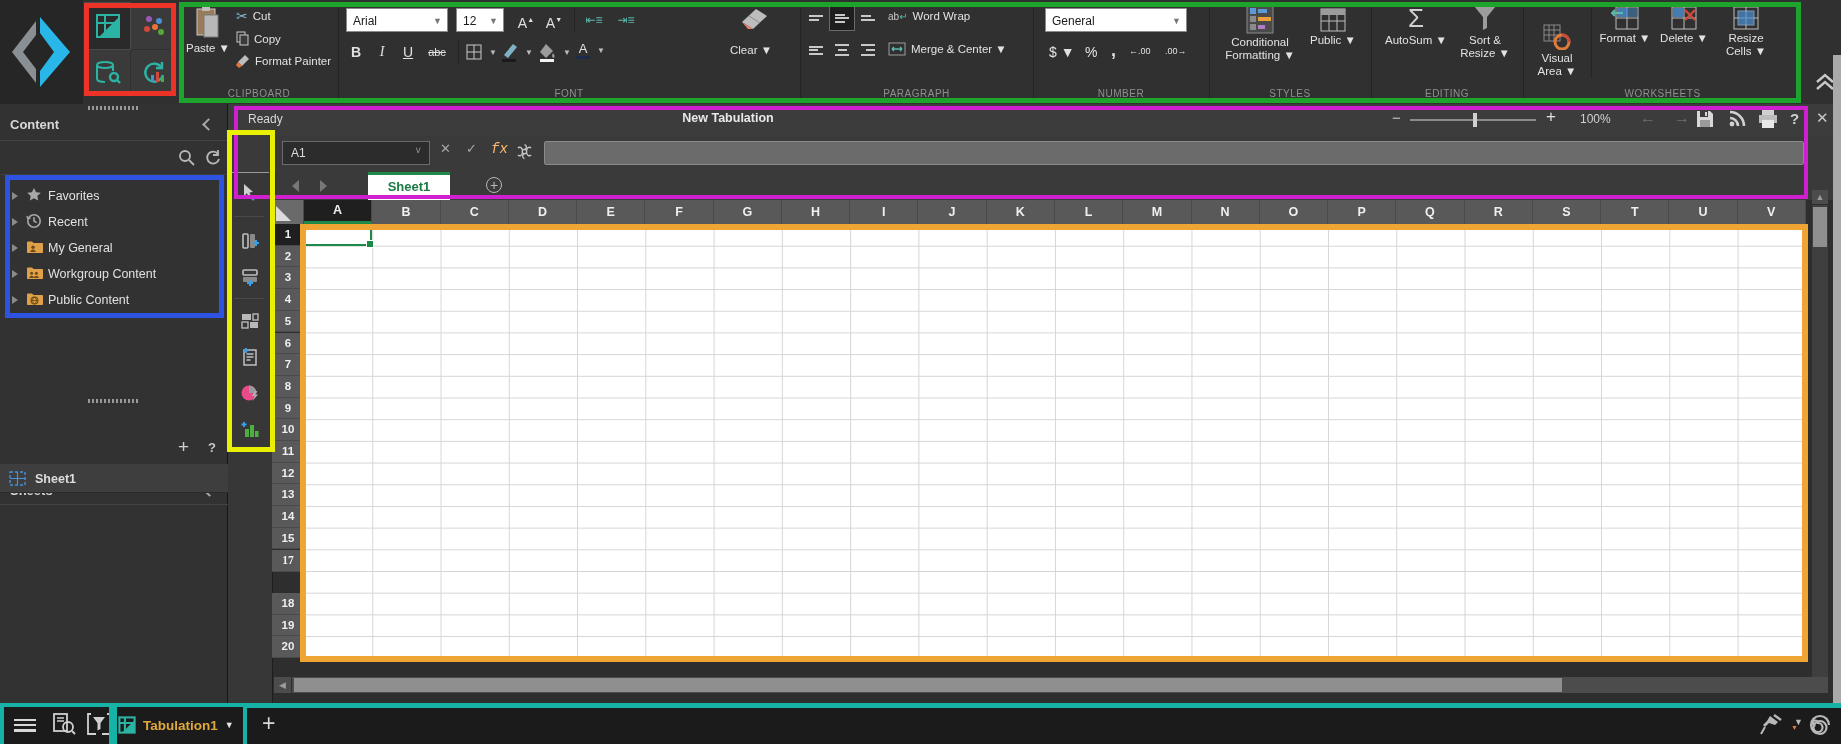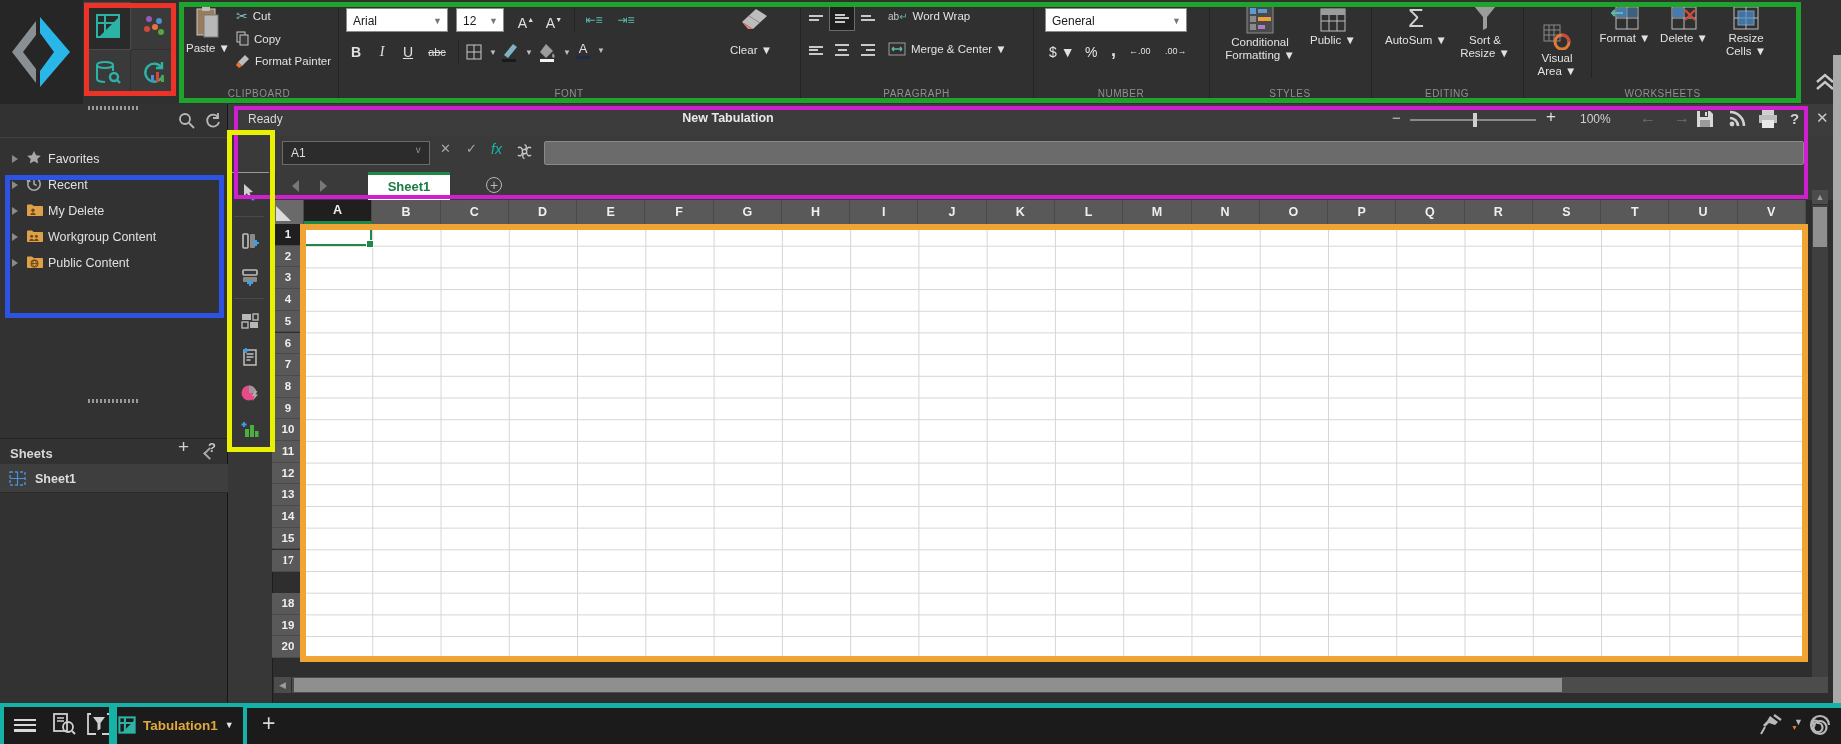--- a/index.html
+++ b/index.html
@@ -393,20 +393,24 @@
       <rect x="4" y="0" width="12" height="5" fill="#d0d0d0"></rect>
         <rect x="1" y="5" width="18" height="8" fill="#bdbdbd"></rect>
         <rect x="4" y="10" width="12" height="8" fill="#e8e8e8"></rect>
     </svg>
     <span class="abs" style="left:1562px;top:6px;font-size:15px;font-weight:bold;color:#d0d0d0">?</span>
     <span class="abs" style="left:1588px;top:5px;font-size:15px;color:#c8c8c8">✕</span>
   </div>
 
   <div id="sidebar">
     <div class="dots" style="top:2px"></div>
+    <div class="panel-h" style="margin-top:6px">
+      <span>Content</span>
+      <span class="chev-l"></span>
+    </div>
     <div style="position:relative;height:33px;border-bottom:1px solid #3f3f3f">
       <svg class="abs" style="left:178px;top:8px" width="17" height="17" viewBox="0 0 17 17">
         <circle cx="7" cy="7" r="5" fill="none" stroke="#b8b8b8" stroke-width="1.8"></circle>
           <path d="M11 11 L16 16" stroke="#b8b8b8" stroke-width="1.8"></path>
       </svg>
       <svg class="abs" style="left:204px;top:8px" width="17" height="17" viewBox="0 0 17 17">
         <path d="M14 5 A6 6 0 1 0 15 10" fill="none" stroke="#b8b8b8" stroke-width="1.8"></path>
           <path d="M14 1 v5 h-5" fill="none" stroke="#b8b8b8" stroke-width="1.8"></path>
       </svg>
     </div>
@@ -427,21 +431,21 @@
             </svg></span>
           <span>Recent</span>
         </div>
         <div class="side-item" style="top: 60px;">
           <span class="exp"></span>
           <span style="width:22px"><svg width="17" height="15" viewBox="0 0 17 15">
               <path d="M1 3.5c0-.6.4-1 1-1h4l1.6 1.6H16c.5 0 1 .4 1 1V13c0 .6-.5 1-1 1H2c-.6 0-1-.4-1-1z" fill="#dfa04a"></path>
               <circle cx="7" cy="8.3" r="1.7" fill="#6e4a14"></circle>
               <path d="M4.2 13c.3-1.7 1.5-2.6 2.8-2.6s2.5.9 2.8 2.6z" fill="#6e4a14"></path>
             </svg></span>
-          <span>My Delete</span>
+          <span>My General</span>
         </div>
         <div class="side-item" style="top: 86px;">
           <span class="exp"></span>
           <span style="width:22px"><svg width="17" height="15" viewBox="0 0 17 15">
               <path d="M1 3.5c0-.6.4-1 1-1h4l1.6 1.6H16c.5 0 1 .4 1 1V13c0 .6-.5 1-1 1H2c-.6 0-1-.4-1-1z" fill="#dfa04a"></path>
               <circle cx="5.6" cy="8.3" r="1.5" fill="#6e4a14"></circle>
               <circle cx="10.4" cy="8.3" r="1.5" fill="#6e4a14"></circle>
               <path d="M3.2 13c.3-1.5 1.3-2.3 2.4-2.3s2.1.8 2.4 2.3zM8 13c.3-1.5 1.3-2.3 2.4-2.3s2.1.8 2.4 2.3z" fill="#6e4a14"></path>
             </svg></span>
           <span>Workgroup Content</span>
@@ -535,21 +539,21 @@
     </div>
   </div>
 
   <div id="formula-row">
     <div class="namebox">
       <span>A1</span>
       <span style="position:absolute;right:8px;top:-2px;color:#999;font-size:10px">˅</span>
     </div>
     <span class="fictrl" style="left:212px;font-size:13px">✕</span>
     <span class="fictrl" style="left:238px;font-size:13px">✓</span>
-    <i class="fictrl" style="left:263px;font-family:Liberation Sans, sans-serif;color:#14b8a6">fx</i>
+    <i class="fictrl" style="left:263px;font-family:Liberation Mono, monospace;color:#fdba74">fx</i>
     <svg class="fictrl" style="left:288px;top:7px" width="17" height="17" viewBox="0 0 17 17">
       <circle cx="8.5" cy="8.5" r="2.2" fill="none" stroke="#c8c8c8" stroke-width="1.3"></circle>
       <g stroke="#c8c8c8" stroke-width="1.3" fill="none">
         <path d="M8.5 1.5 a2.6 2.6 0 0 1 0 5"></path>
           <path d="M8.5 15.5 a2.6 2.6 0 0 1 0 -5"></path>
         <path d="M1.9 5 a2.6 2.6 0 0 1 4.3 2.5"></path>
           <path d="M15.1 12 a2.6 2.6 0 0 1 -4.3 -2.5"></path>
         <path d="M1.9 12 a2.6 2.6 0 0 0 4.3 -2.5"></path>
           <path d="M15.1 5 a2.6 2.6 0 0 0 -4.3 2.5"></path>
       </g>

